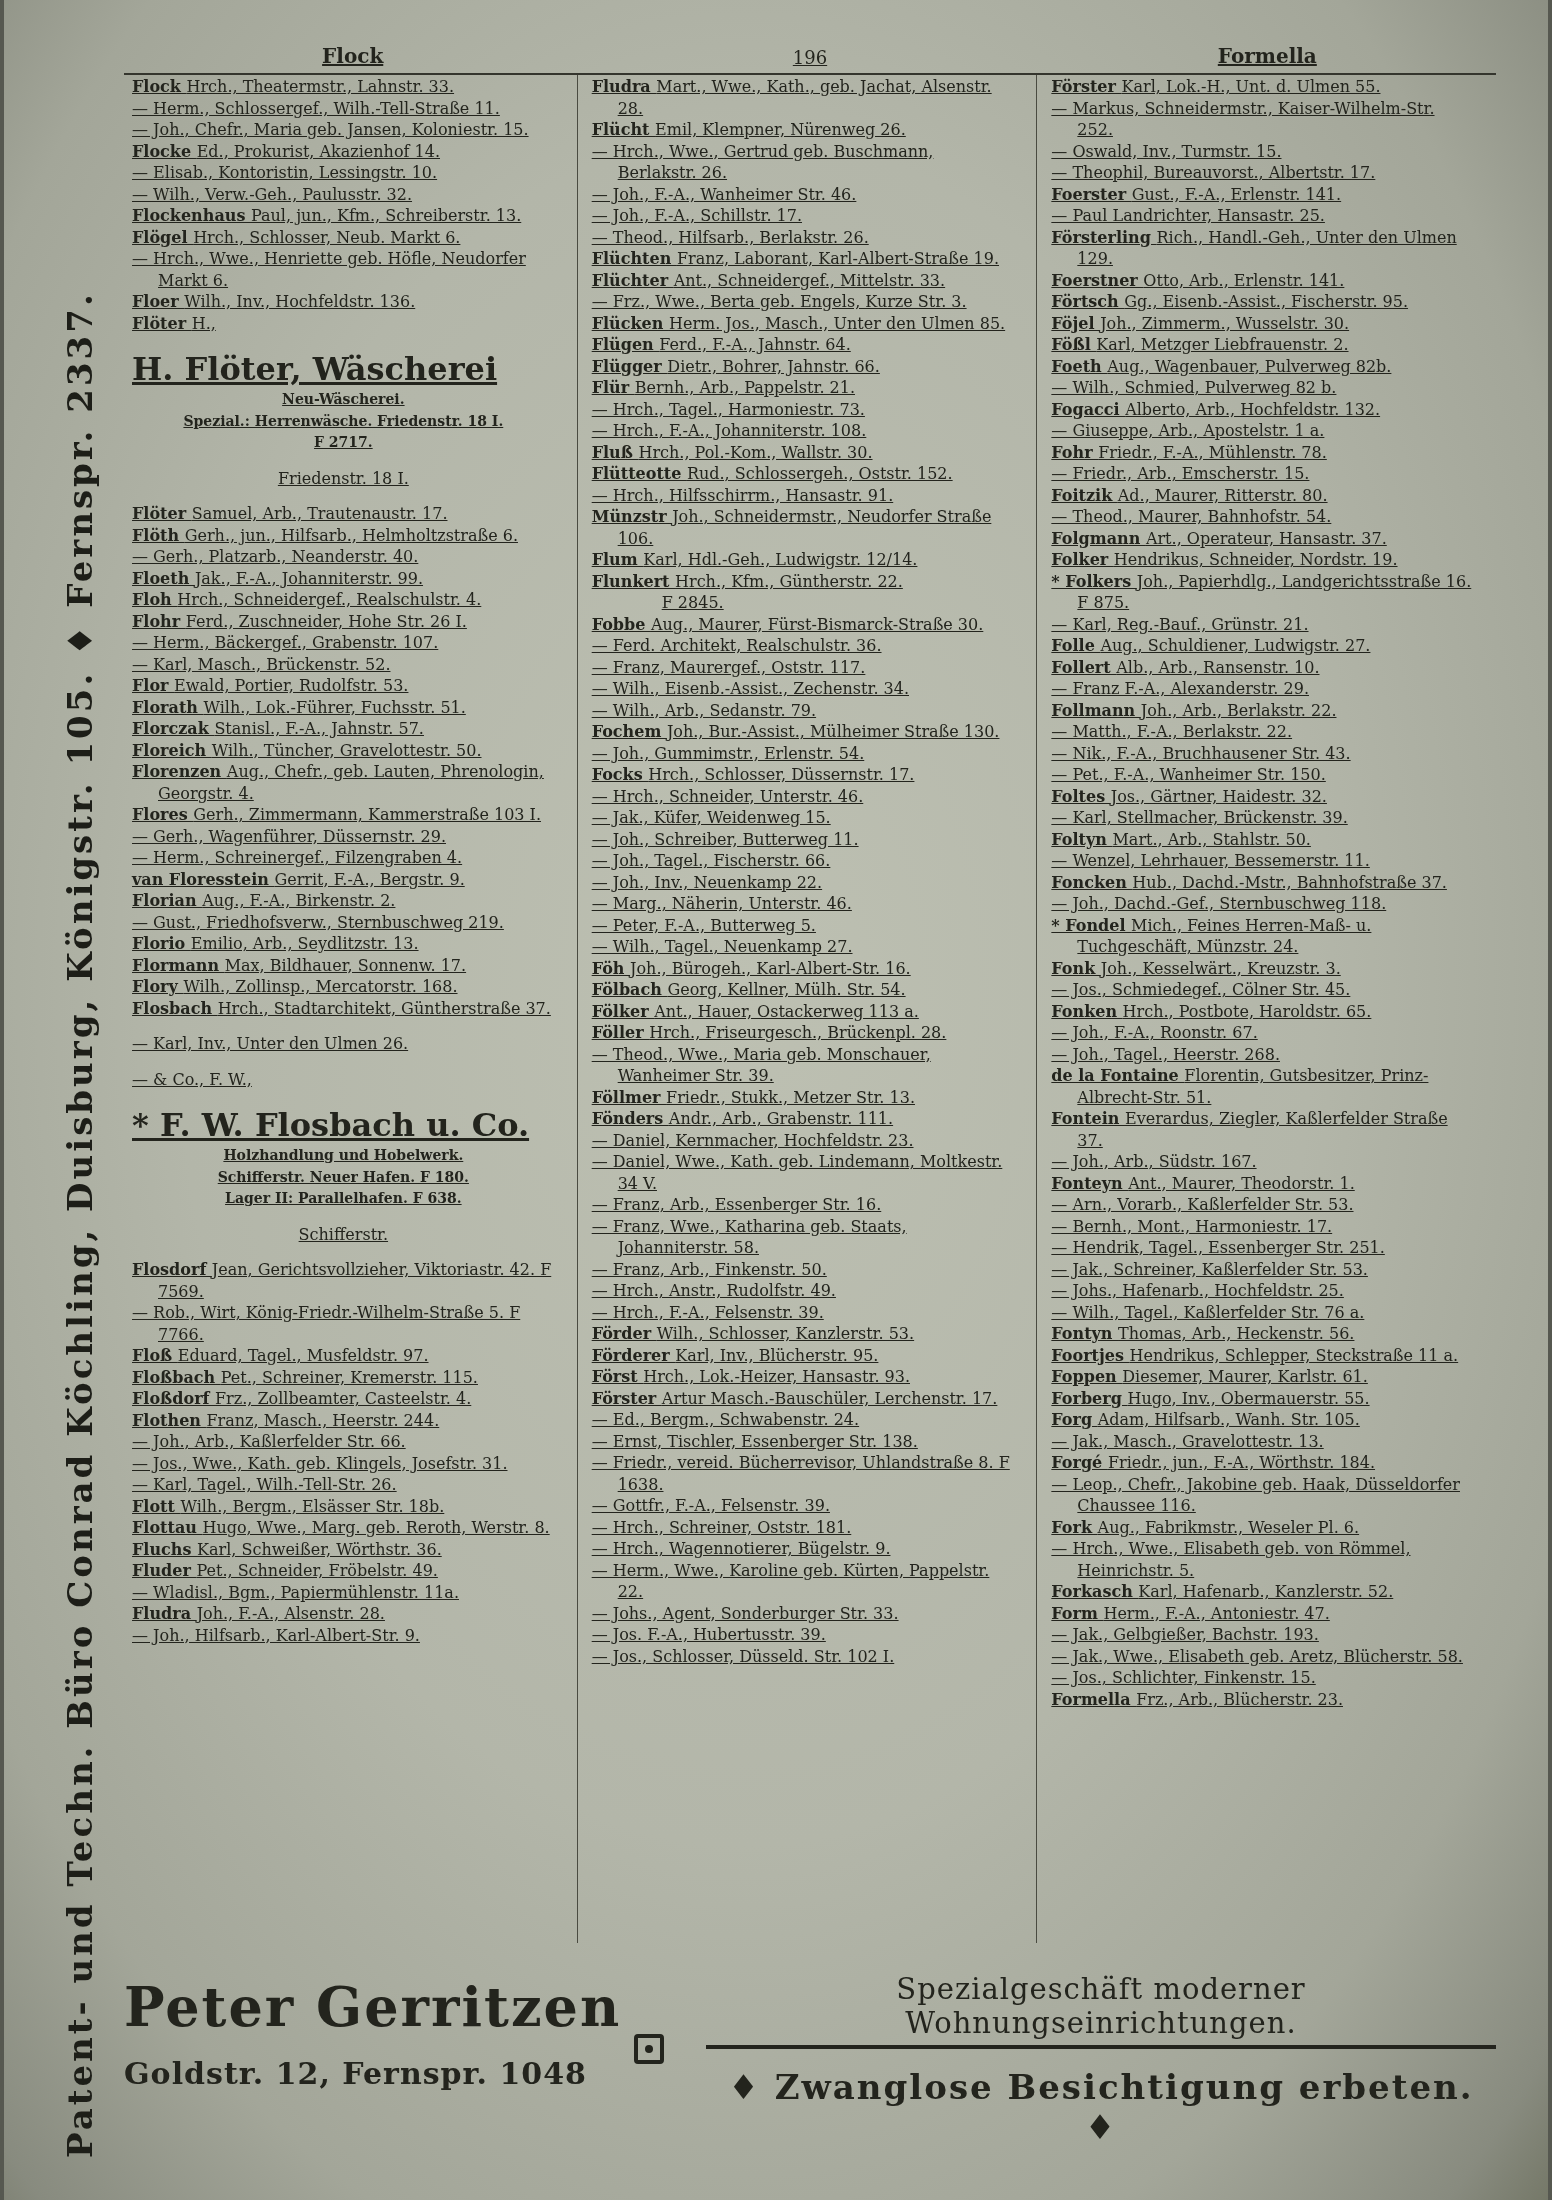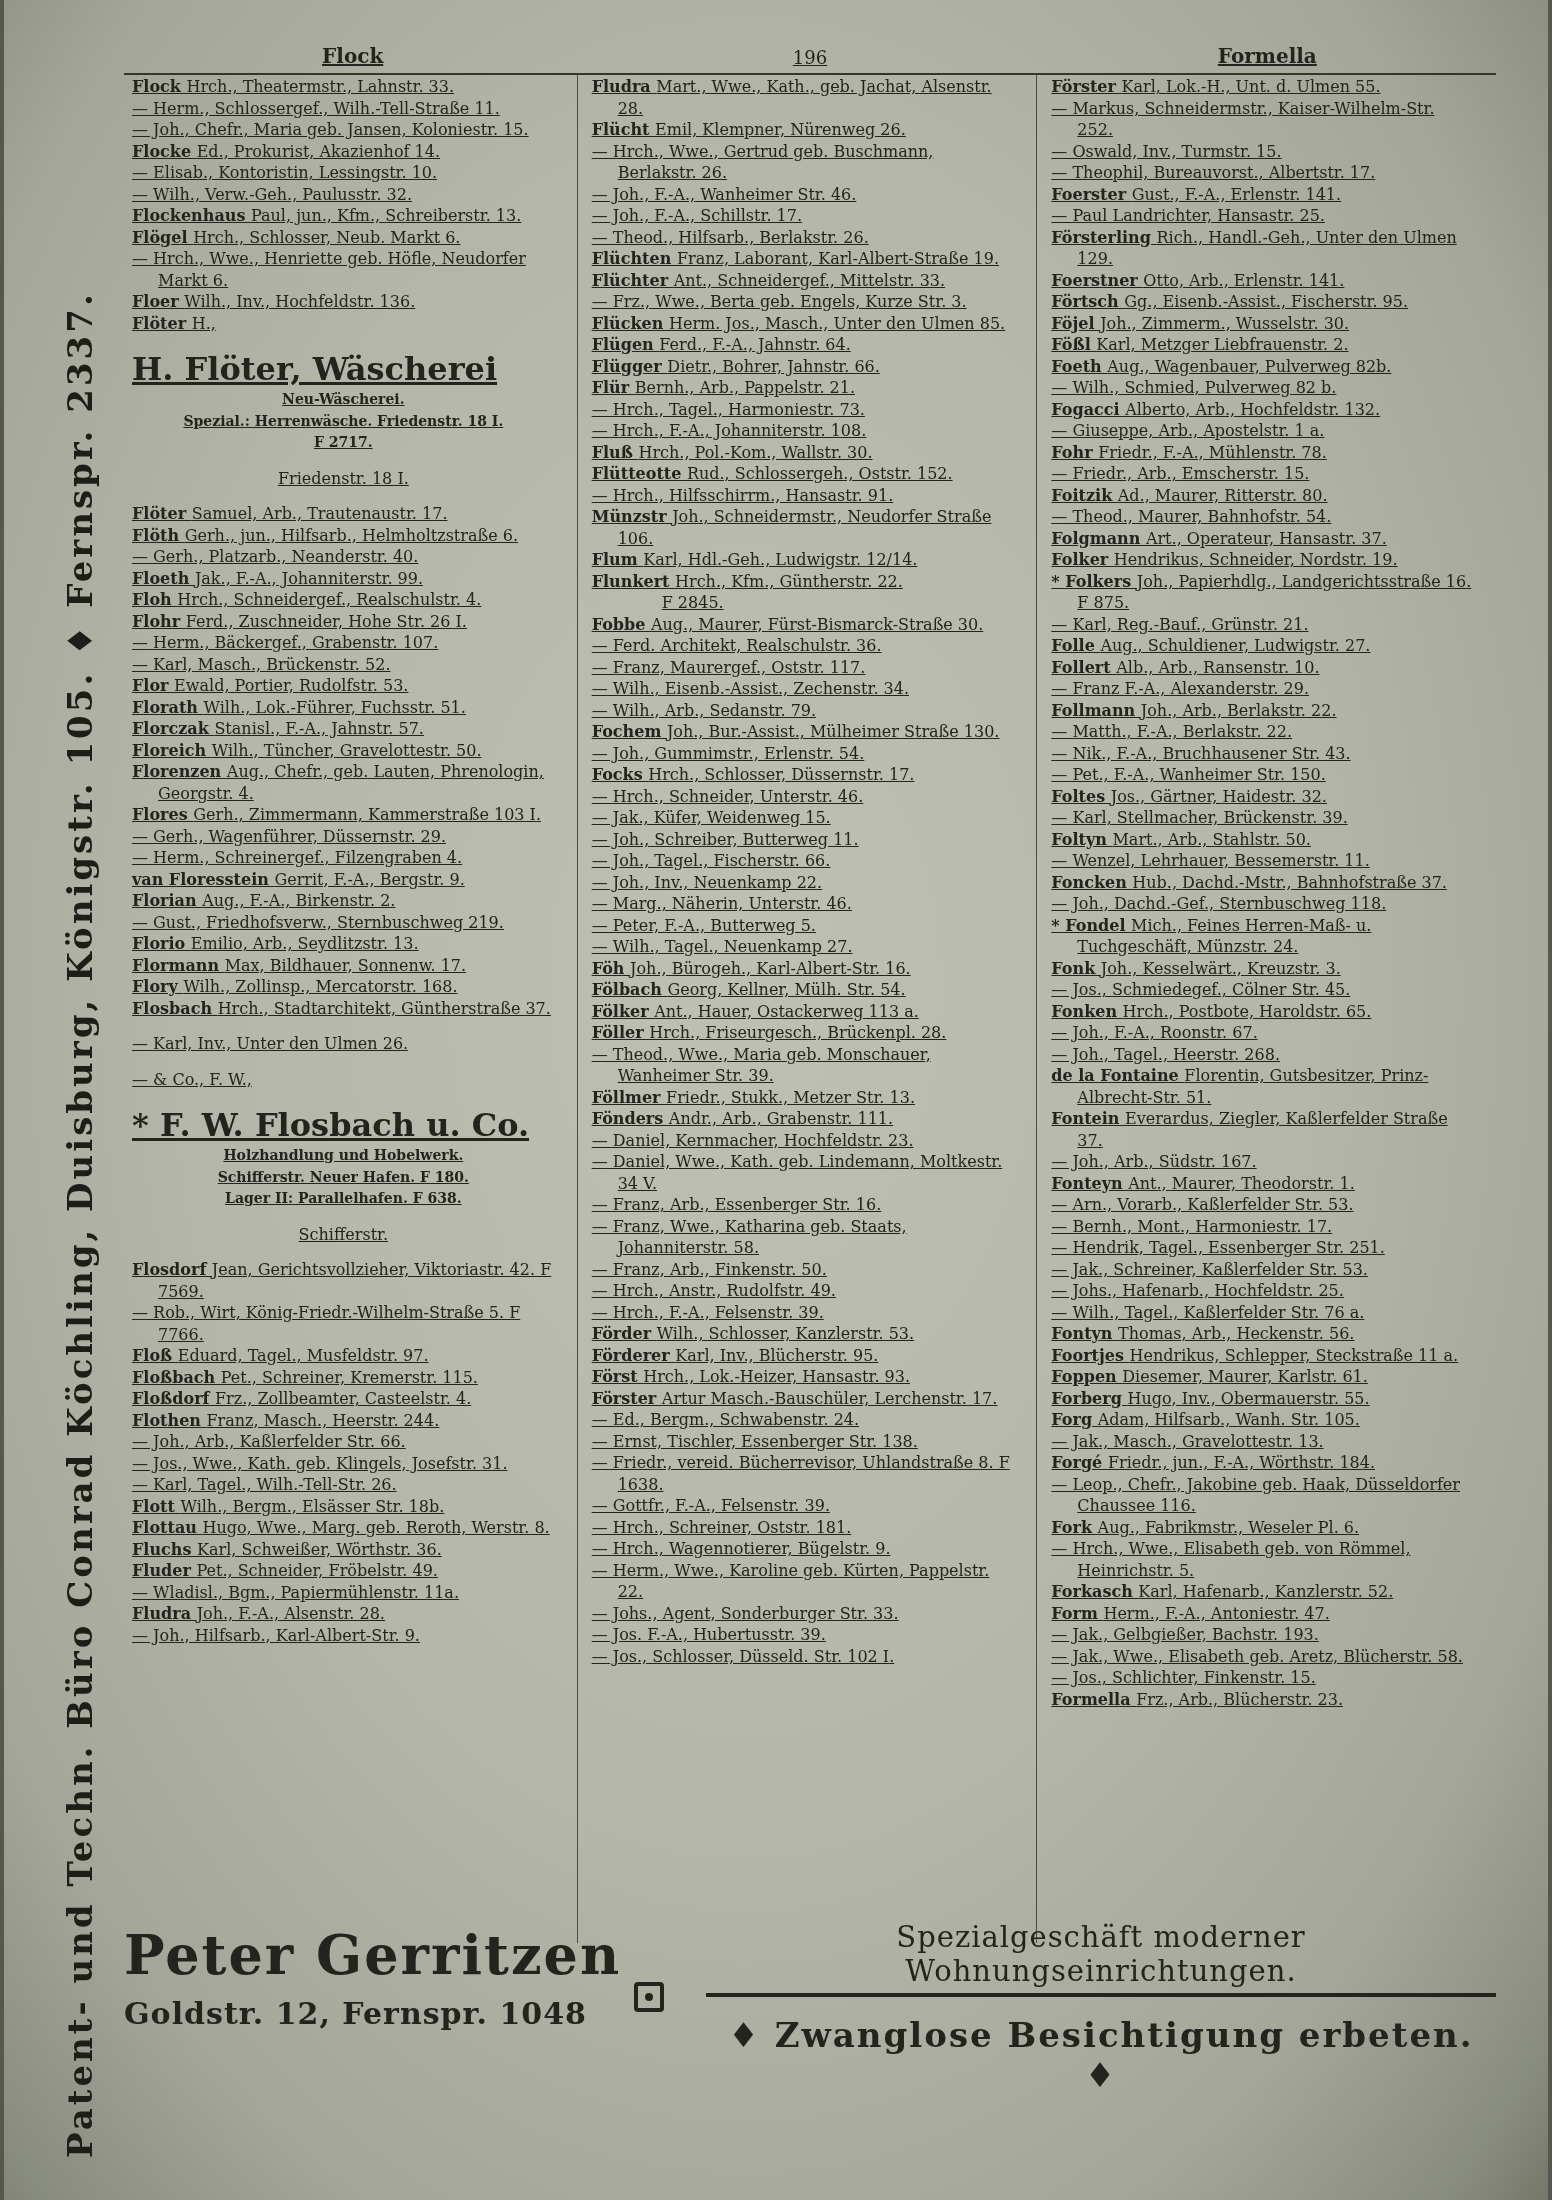--- a/index.html
+++ b/index.html
@@ -32,24 +32,24 @@
   .col { flex:1; overflow:hidden; font-size:16px; line-height:21.5px; padding:1px 22px 0 8px; }
   .col + .col { border-left:1px solid #4a4b41; padding-left:14px; }
   .it-e  { padding-left:26px; text-indent:-26px; }
   .b { font-weight:bold; }
   .it-ctr { text-align:center; }
   .it-ind { padding-left:70px; }
   .it-adt { font-weight:bold; text-align:left; font-size:32px; line-height:34px; margin:4px 0 3px; }
   .it-adb { font-weight:bold; text-align:center; font-size:14px; }
   .it-sp { height:14px; }
   
-  .footer { position:absolute; left:120px; top:1916px; width:1372px; height:170px; display:flex; }
+  .footer { position:absolute; left:120px; top:1968px; width:1372px; height:170px; display:flex; }
   .footer-left { width:510px; padding-top:10px; }
   .f-title { font-size:54px; font-weight:bold; letter-spacing:2px; line-height:58px; }
-  .f-sub { font-size:30px; font-weight:bold; margin-top:12px; letter-spacing:1px; }
+  .f-sub { font-size:30px; font-weight:bold; margin-top:20px; letter-spacing:1px; }
   .ornament { width:30px; height:30px; border:4px solid #23241d; border-radius:4px; margin-top:66px; position:relative; }
   .ornament::after { content:""; position:absolute; left:7px; top:7px; width:8px; height:8px; background:#23241d; border-radius:50%; }
   .footer-right { flex:1; padding-left:42px; padding-top:4px; text-align:center; }
   .fr1 { font-size:29px; font-weight:normal; display:inline-block; border-bottom:4px solid #23241d; padding-bottom:5px; letter-spacing:1px; }
   .fr2 { font-size:34px; font-weight:bold; margin-top:18px; letter-spacing:2px; }
 </style>
 </head>
 <body>
 
 <div class="page">

